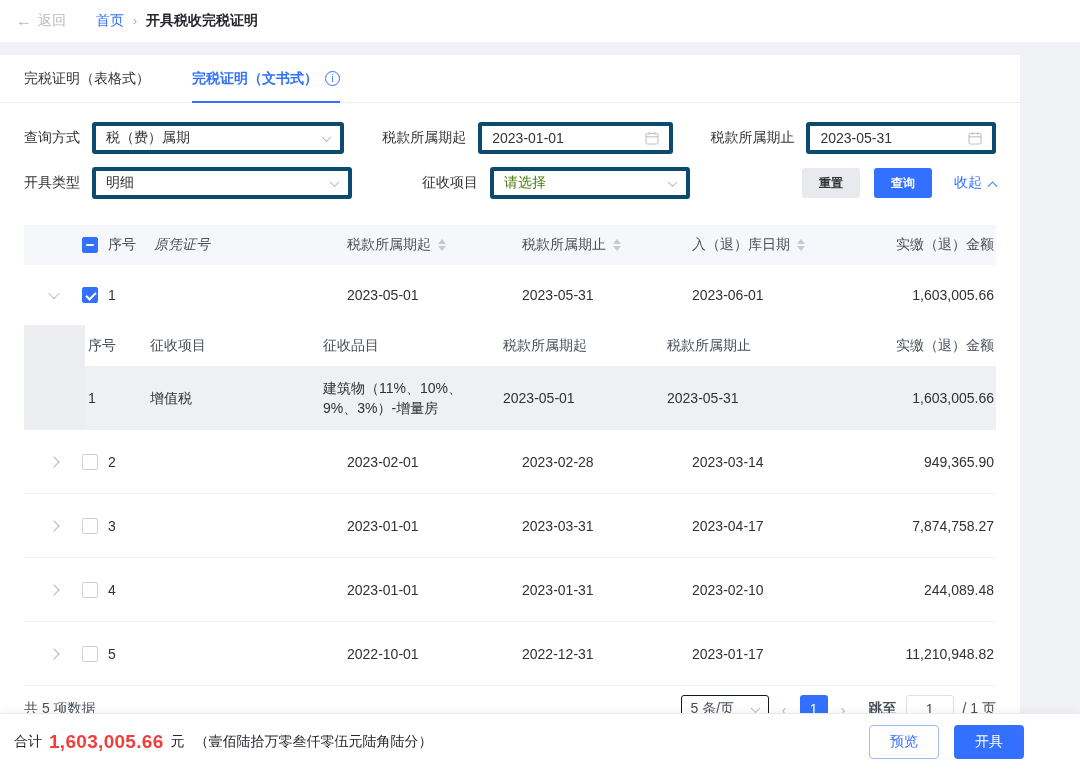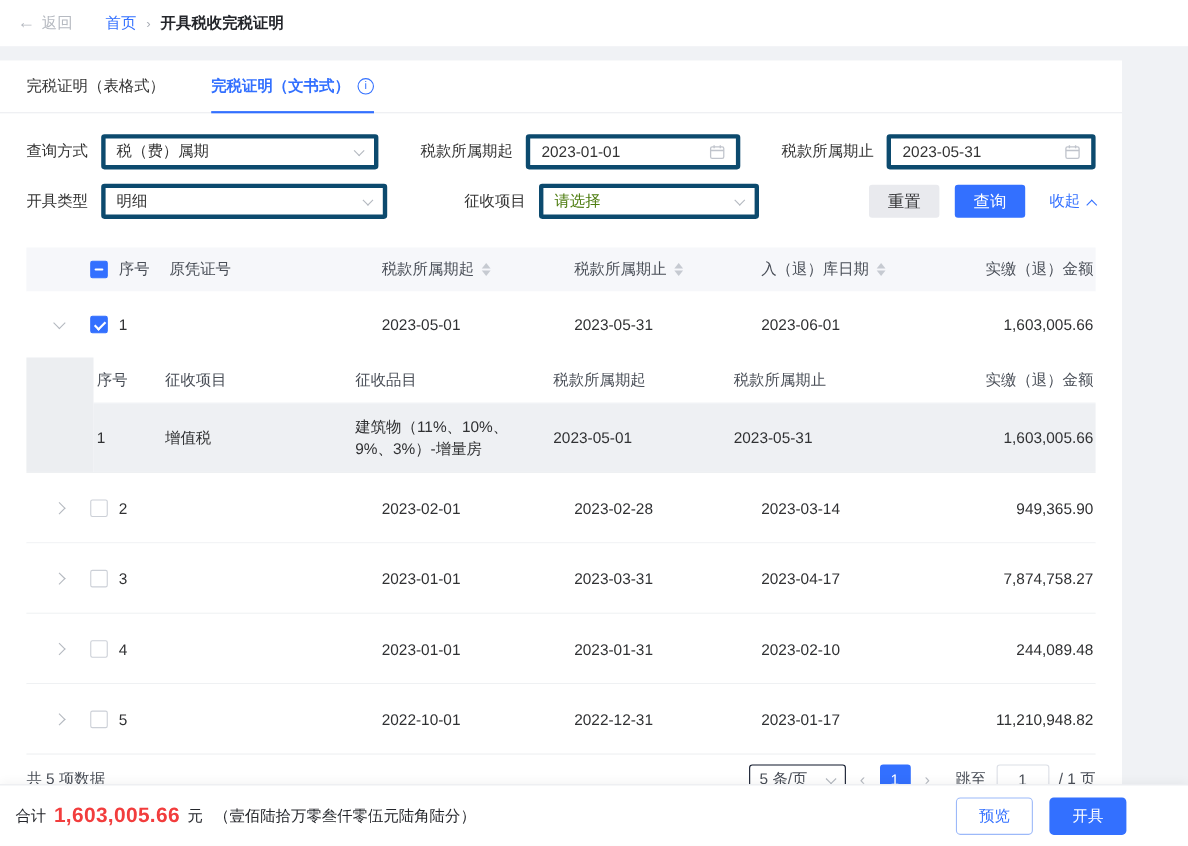--- a/index.html
+++ b/index.html
@@ -40,32 +40,32 @@
   .ctrl .ph { color:#4d7c0f; }
   .w260 { width:260px; } .w200 { width:200px; } .w195 { width:195px; }
   .chev { width:8px; height:8px; border-right:1.5px solid #b3b8bf; border-bottom:1.5px solid #b3b8bf; display:inline-block; flex:none; }
   .chev.down { transform:rotate(45deg) translate(-1px,-1px); }
   .chev.right { transform:rotate(-45deg); }
   .chev.up { transform:rotate(-135deg) translate(-2px,-2px); }
   .chev.sm { width:7px; height:7px; }
   .chev.blue { border-color:#3370ff; }
   .cal-icon { flex:none; }
   .fbtns { margin-left:auto; display:flex; align-items:center; }
-  .btn { height:30px; padding:0 17px; border-radius:3px; border:none; font-size:15px; cursor:pointer;
-    display:inline-flex; align-items:center; justify-content:center; font-family:inherit; }
+  .btn { height:30px; padding:0 17px; border-radius:3px; border:none; font-size:12px; cursor:pointer;
+    display:inline-flex; align-items:center; justify-content:center; font-family:inherit;font-weight:bold; }
   .btn-reset { background:#e9eaee; color:#303133; }
   .btn-search { background:#3370ff; color:#fff; margin-left:14px; }
   .collapse { color:#3370ff; margin-left:22px; display:inline-flex; align-items:center; gap:7px; cursor:pointer; }
 
   
   .table { margin:26px 24px 0; }
   .grid-main { display:grid; grid-template-columns:46px 70px 195px 175px 170px 170px 1fr; align-items:center; }
   .thead { height:40px; background:#f6f7fa; color:#494e57; }
   .cell-pad { padding-left:12px; }
-  .cell-v { padding-left:14px; }
+  .cell-v { padding-left:14px;font-style:italic; }
   .seqcell { display:flex; align-items:center; gap:10px; padding-left:12px; }
   .expcell { display:flex; align-items:center; padding-left:26px; }
   .amount { text-align:right; padding-right:2px; }
   .sorthead { display:flex; align-items:center; }
   .sort { display:inline-flex; flex-direction:column; margin-left:7px; gap:2px; }
   .sort .up { width:0; height:0; border-left:4px solid transparent; border-right:4px solid transparent; border-bottom:5px solid #c6cad1; }
   .sort .dn { width:0; height:0; border-left:4px solid transparent; border-right:4px solid transparent; border-top:5px solid #c6cad1; }
   .tr { height:64px; border-bottom:1px solid #eef0f2; background:#fff; }
   .tr.first { height:60px; border-bottom:none; }
   .cb { width:16px; height:16px; border:1px solid #ccd0d7; border-radius:2px; background:#fff; flex:none; position:relative; cursor:pointer; }
@@ -84,21 +84,21 @@
   .sub-row { min-height:62px; background:#eef0f3; color:#303133; }
   .subcell { padding-left:3px; padding-right:12px; line-height:1.45; }
 
   
   .pag { display:flex; align-items:center; margin:9px 24px 0; color:#494e57; }
   .pag-right { margin-left:auto; display:flex; align-items:center; }
   .size-sel { width:88px; height:28px; border:1px solid #0f172a; border-radius:3px; display:flex; align-items:center;
     justify-content:space-between; padding:0 9px; cursor:pointer; color:#494e57; }
   .pg-arrow { color:#b7bbc2; font-size:15px; margin:0 13px; cursor:pointer; line-height:1; }
   .pg-num { width:28px; height:28px; background:#3370ff; color:#fff; border-radius:3px; display:flex; align-items:center; justify-content:center; cursor:pointer; }
-  .jump-label { margin-left:10px; }
+  .jump-label { margin-left:10px;font-weight:bold; }
   .jump-box { width:48px; height:28px; border:1px solid #dcdfe6; border-radius:3px; display:flex; align-items:center; justify-content:center; margin:0 9px; }
 
   
   .foot { position:absolute; left:0; bottom:0; width:1080px; height:56px; background:#fff;
     border-top:1px solid #e8eaee; box-shadow:0 -3px 8px rgba(0,0,0,.04);
     display:flex; align-items:center; padding:0 56px 0 14px; }
   .total-label { color:#24262b; }
   .total-amt { color:#f23d3d; font-weight:700; font-size:19px; margin:0 7px; letter-spacing:.3px; }
   .total-unit { color:#24262b; margin-right:10px; }
   .total-words { color:#24262b; }

